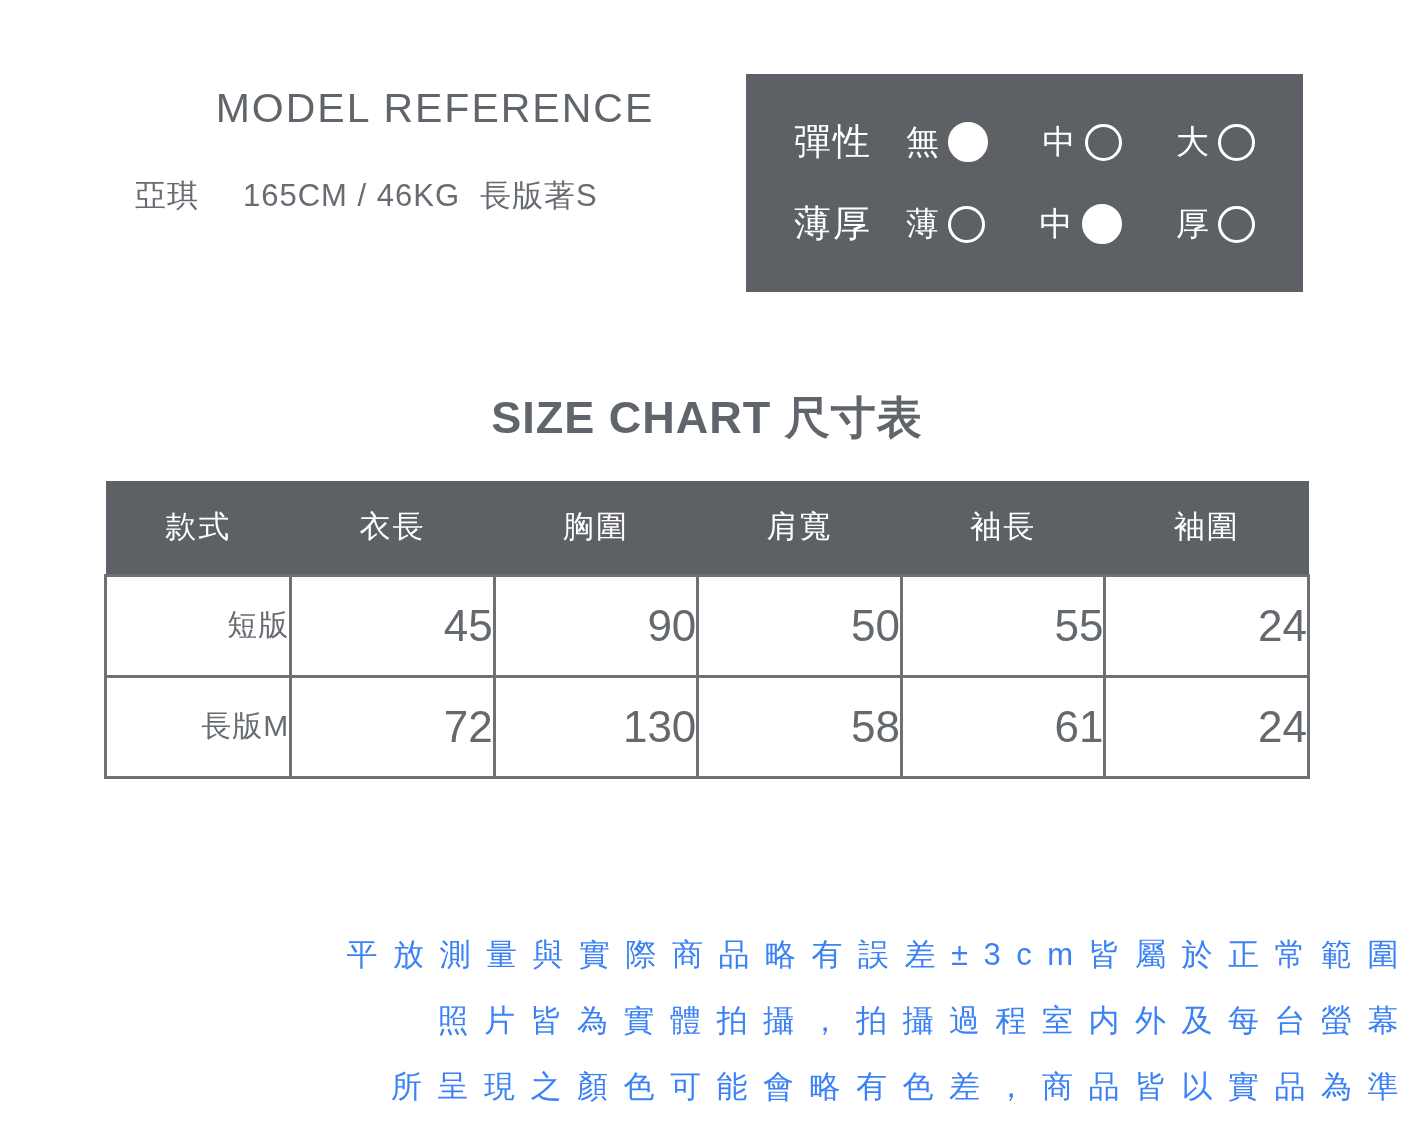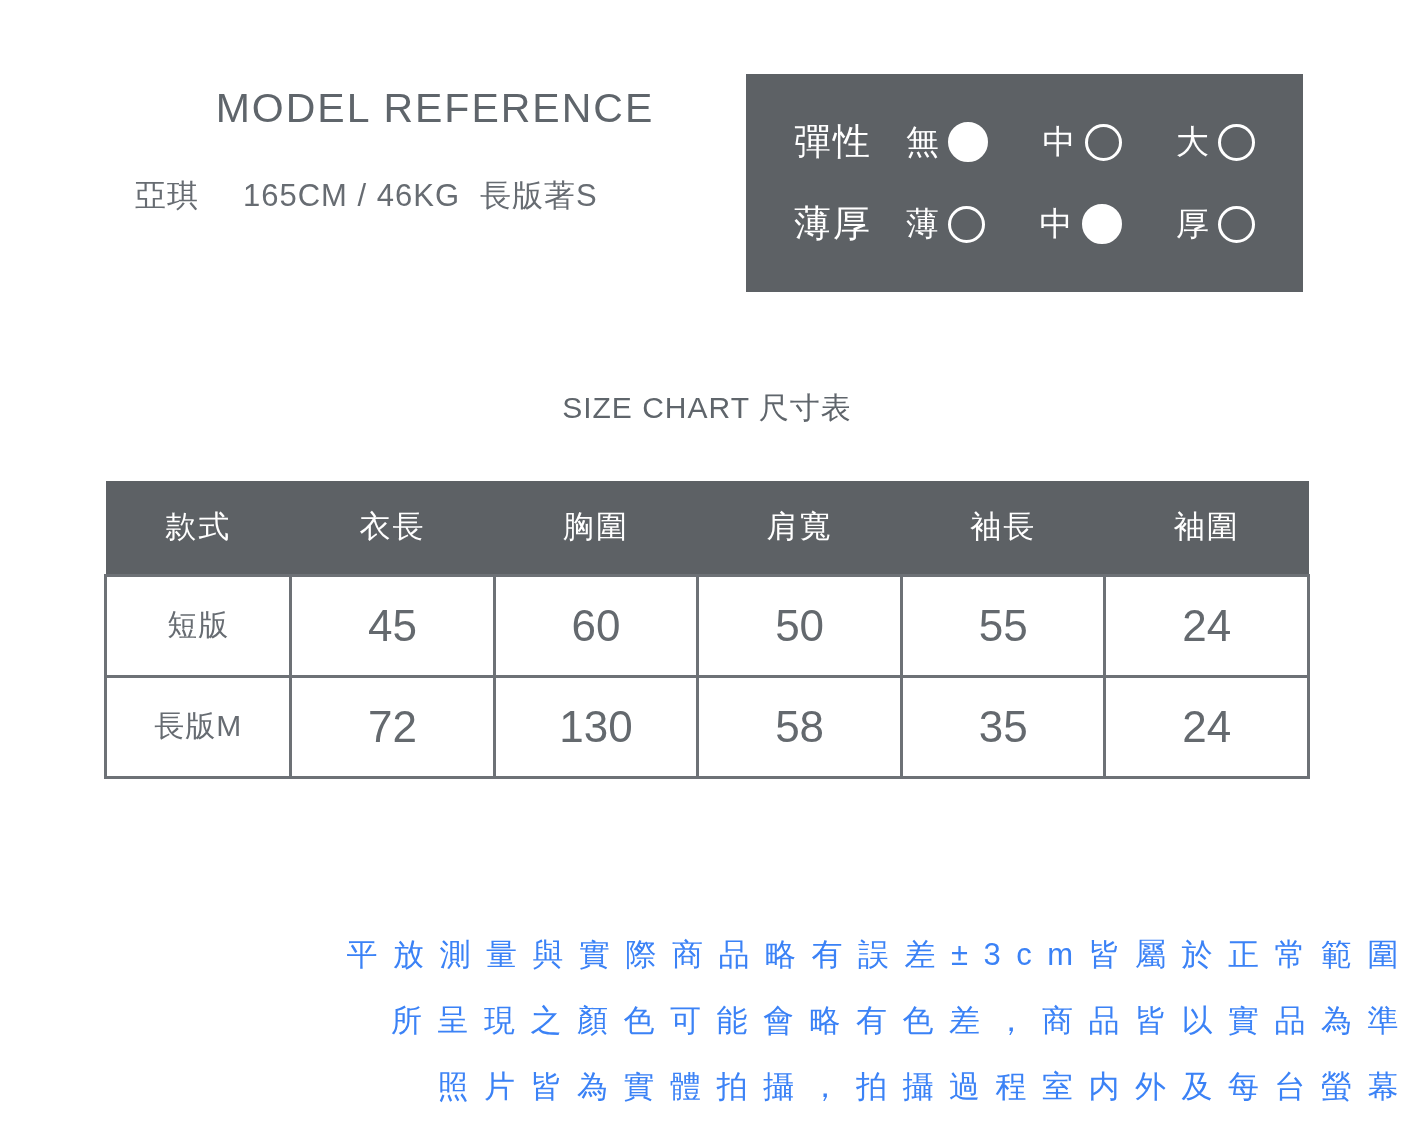--- a/index.html
+++ b/index.html
@@ -90,22 +90,22 @@
   }
   .circle.filled { background: #ffffff; width: 40px; height: 40px; }
 
   
   .size-title {
     position: absolute;
     top: 388px;
     left: 0;
     width: 100%;
     text-align: center;
-    font-size: 30px;
-    font-weight: 400;
+    font-size: 45px;
+    font-weight: 700;
     letter-spacing: 1px;
     color: #5f656b;
   }
 
   
   .size-table {
     position: absolute;
     left: 104px;
     top: 481px;
     width: 1206px;
@@ -120,21 +120,21 @@
     font-size: 31px;
     letter-spacing: 2px;
     height: 94px;
     text-align: center;
     vertical-align: middle;
   }
   .size-table tbody td {
     border: 3px solid #6d7176;
     background: #ffffff;
     height: 101px;
-    text-align: center;
+    text-align: right;
     vertical-align: middle;
     font-size: 44px;
     color: #64696e;
   }
   .size-table tbody td.row-label {
     font-size: 30px;
     letter-spacing: 1px;
     color: #676c72;
   }
 
@@ -225,35 +225,35 @@
         <th>胸圍</th>
         <th>肩寬</th>
         <th>袖長</th>
         <th>袖圍</th>
       </tr>
     </thead>
     <tbody>
       <tr>
         <td class="row-label">短版</td>
         <td>45</td>
-        <td>60</td>
+        <td>90</td>
         <td>50</td>
         <td>55</td>
         <td>24</td>
       </tr>
       <tr>
         <td class="row-label">長版M</td>
         <td>72</td>
         <td>130</td>
         <td>58</td>
-        <td>35</td>
+        <td>61</td>
         <td>24</td>
       </tr>
     </tbody>
   </table>
 
   <div class="disclaimer">
     <div class="line">平放測量與實際商品略有誤差±3cm皆屬於正常範圍</div>
+    <div class="line">照片皆為實體拍攝，拍攝過程室内外及每台螢幕</div>
     <div class="line">所呈現之顏色可能會略有色差，商品皆以實品為準</div>
-    <div class="line">照片皆為實體拍攝，拍攝過程室内外及每台螢幕</div>
   </div>
 
 </div>
 
 </body></html>

